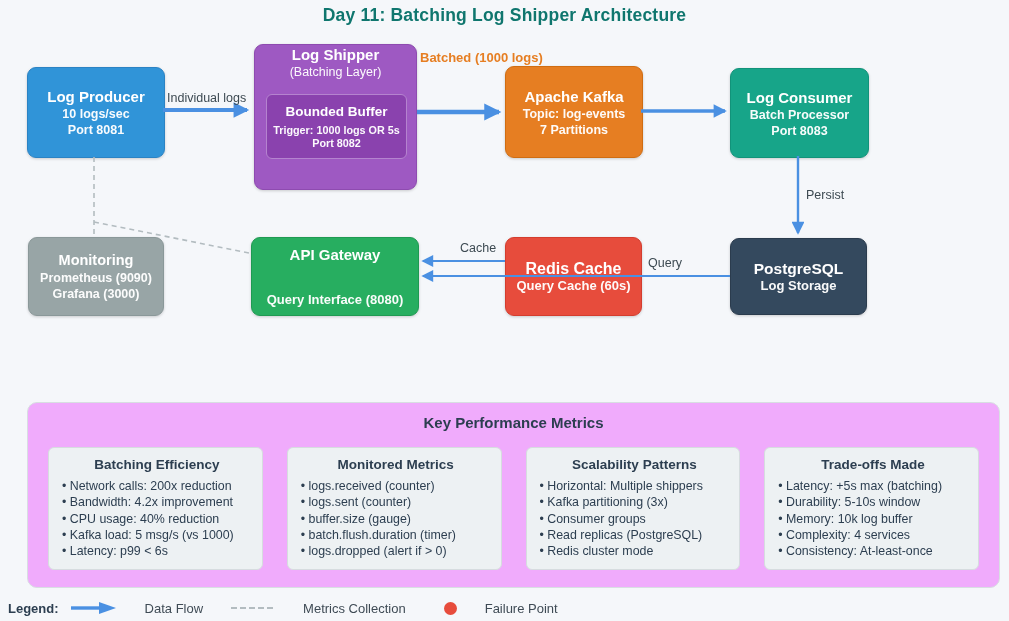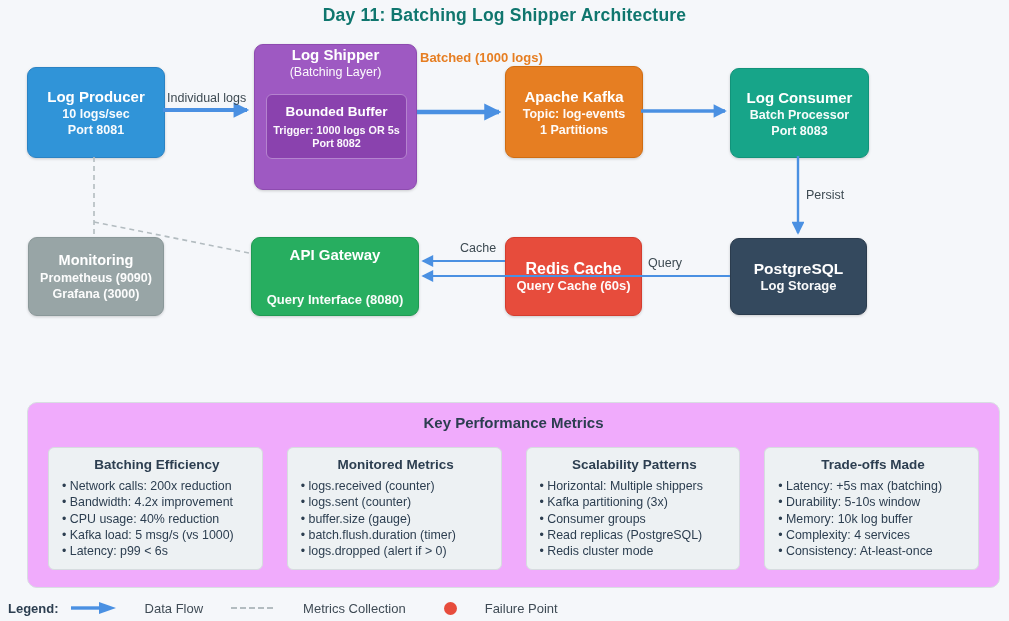--- a/index.html
+++ b/index.html
@@ -81,21 +81,21 @@
     <div class="buffer">
       <div class="t">Bounded Buffer</div>
       <div class="s">Trigger: 1000 logs OR 5s</div>
       <div class="s">Port 8082</div>
     </div>
   </div>
 
   <div class="node kafka">
     <div class="t">Apache Kafka</div>
     <div class="s">Topic: log-events</div>
-    <div class="s">1 Partitions</div>
+    <div class="s">7 Partitions</div>
   </div>
 
   <div class="node consumer">
     <div class="t">Log Consumer</div>
     <div class="s">Batch Processor</div>
     <div class="s">Port 8083</div>
   </div>
 
   <div class="node monitoring">
     <div class="t">Monitoring</div>

